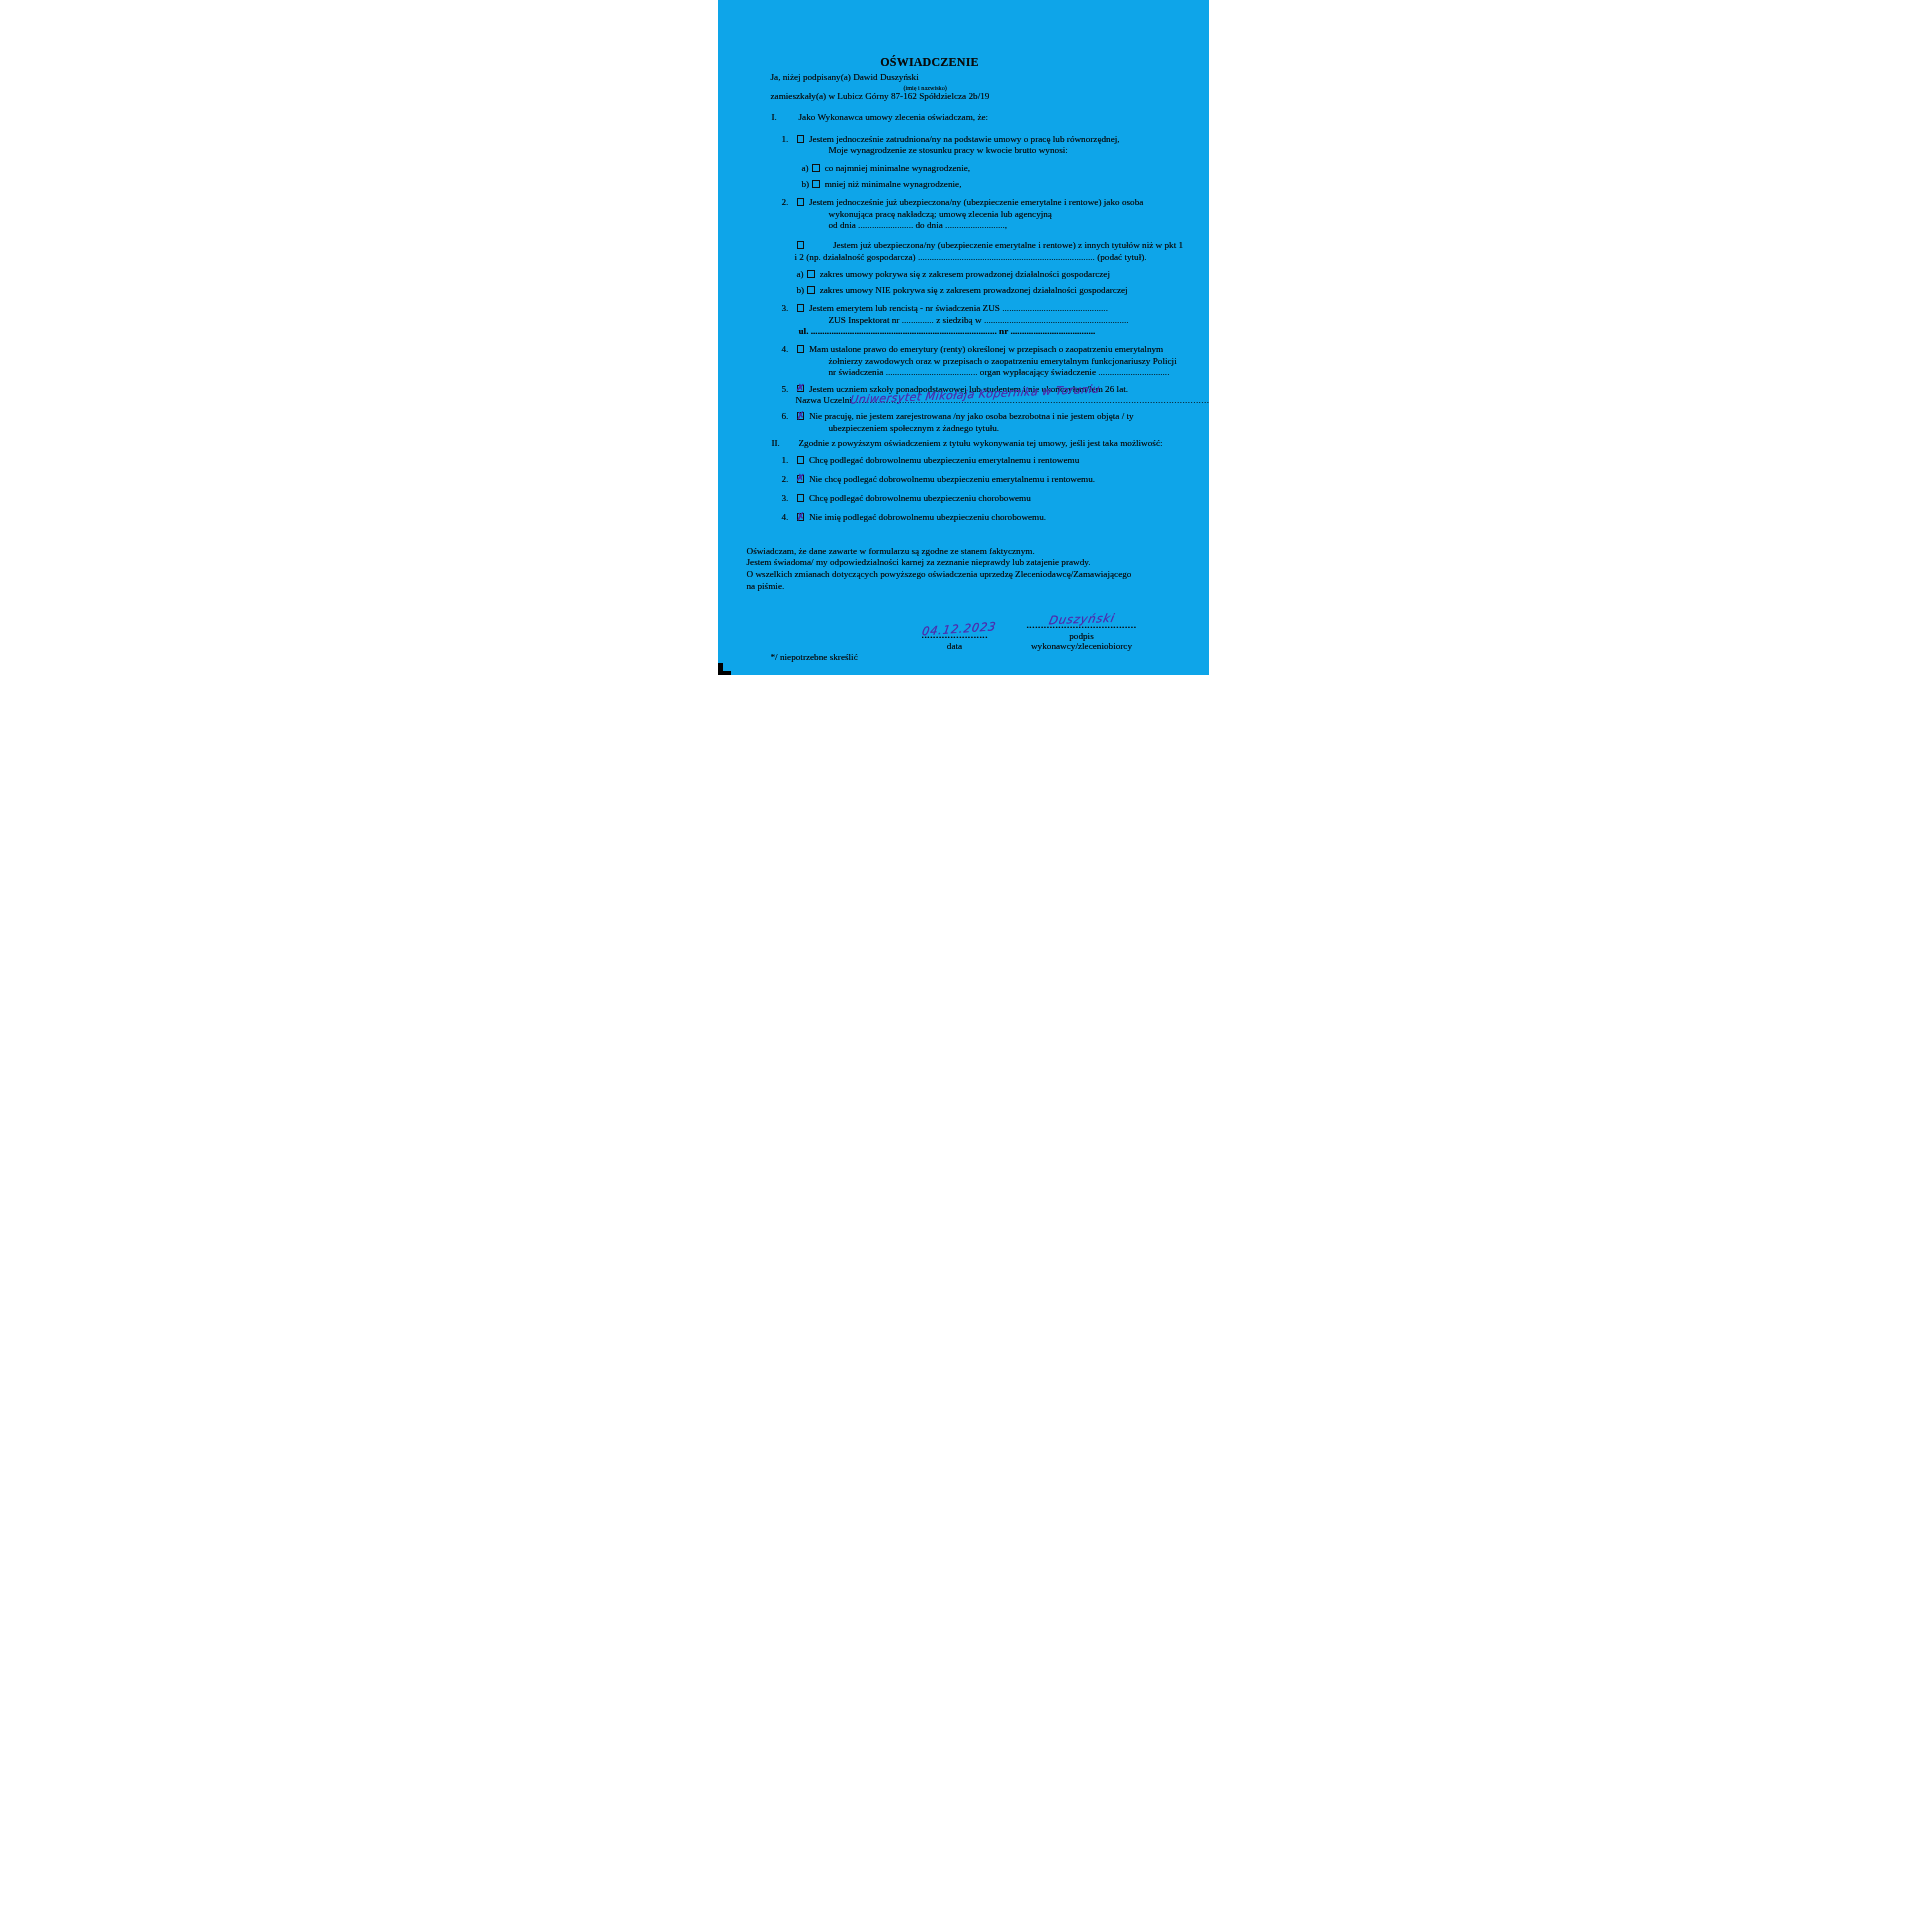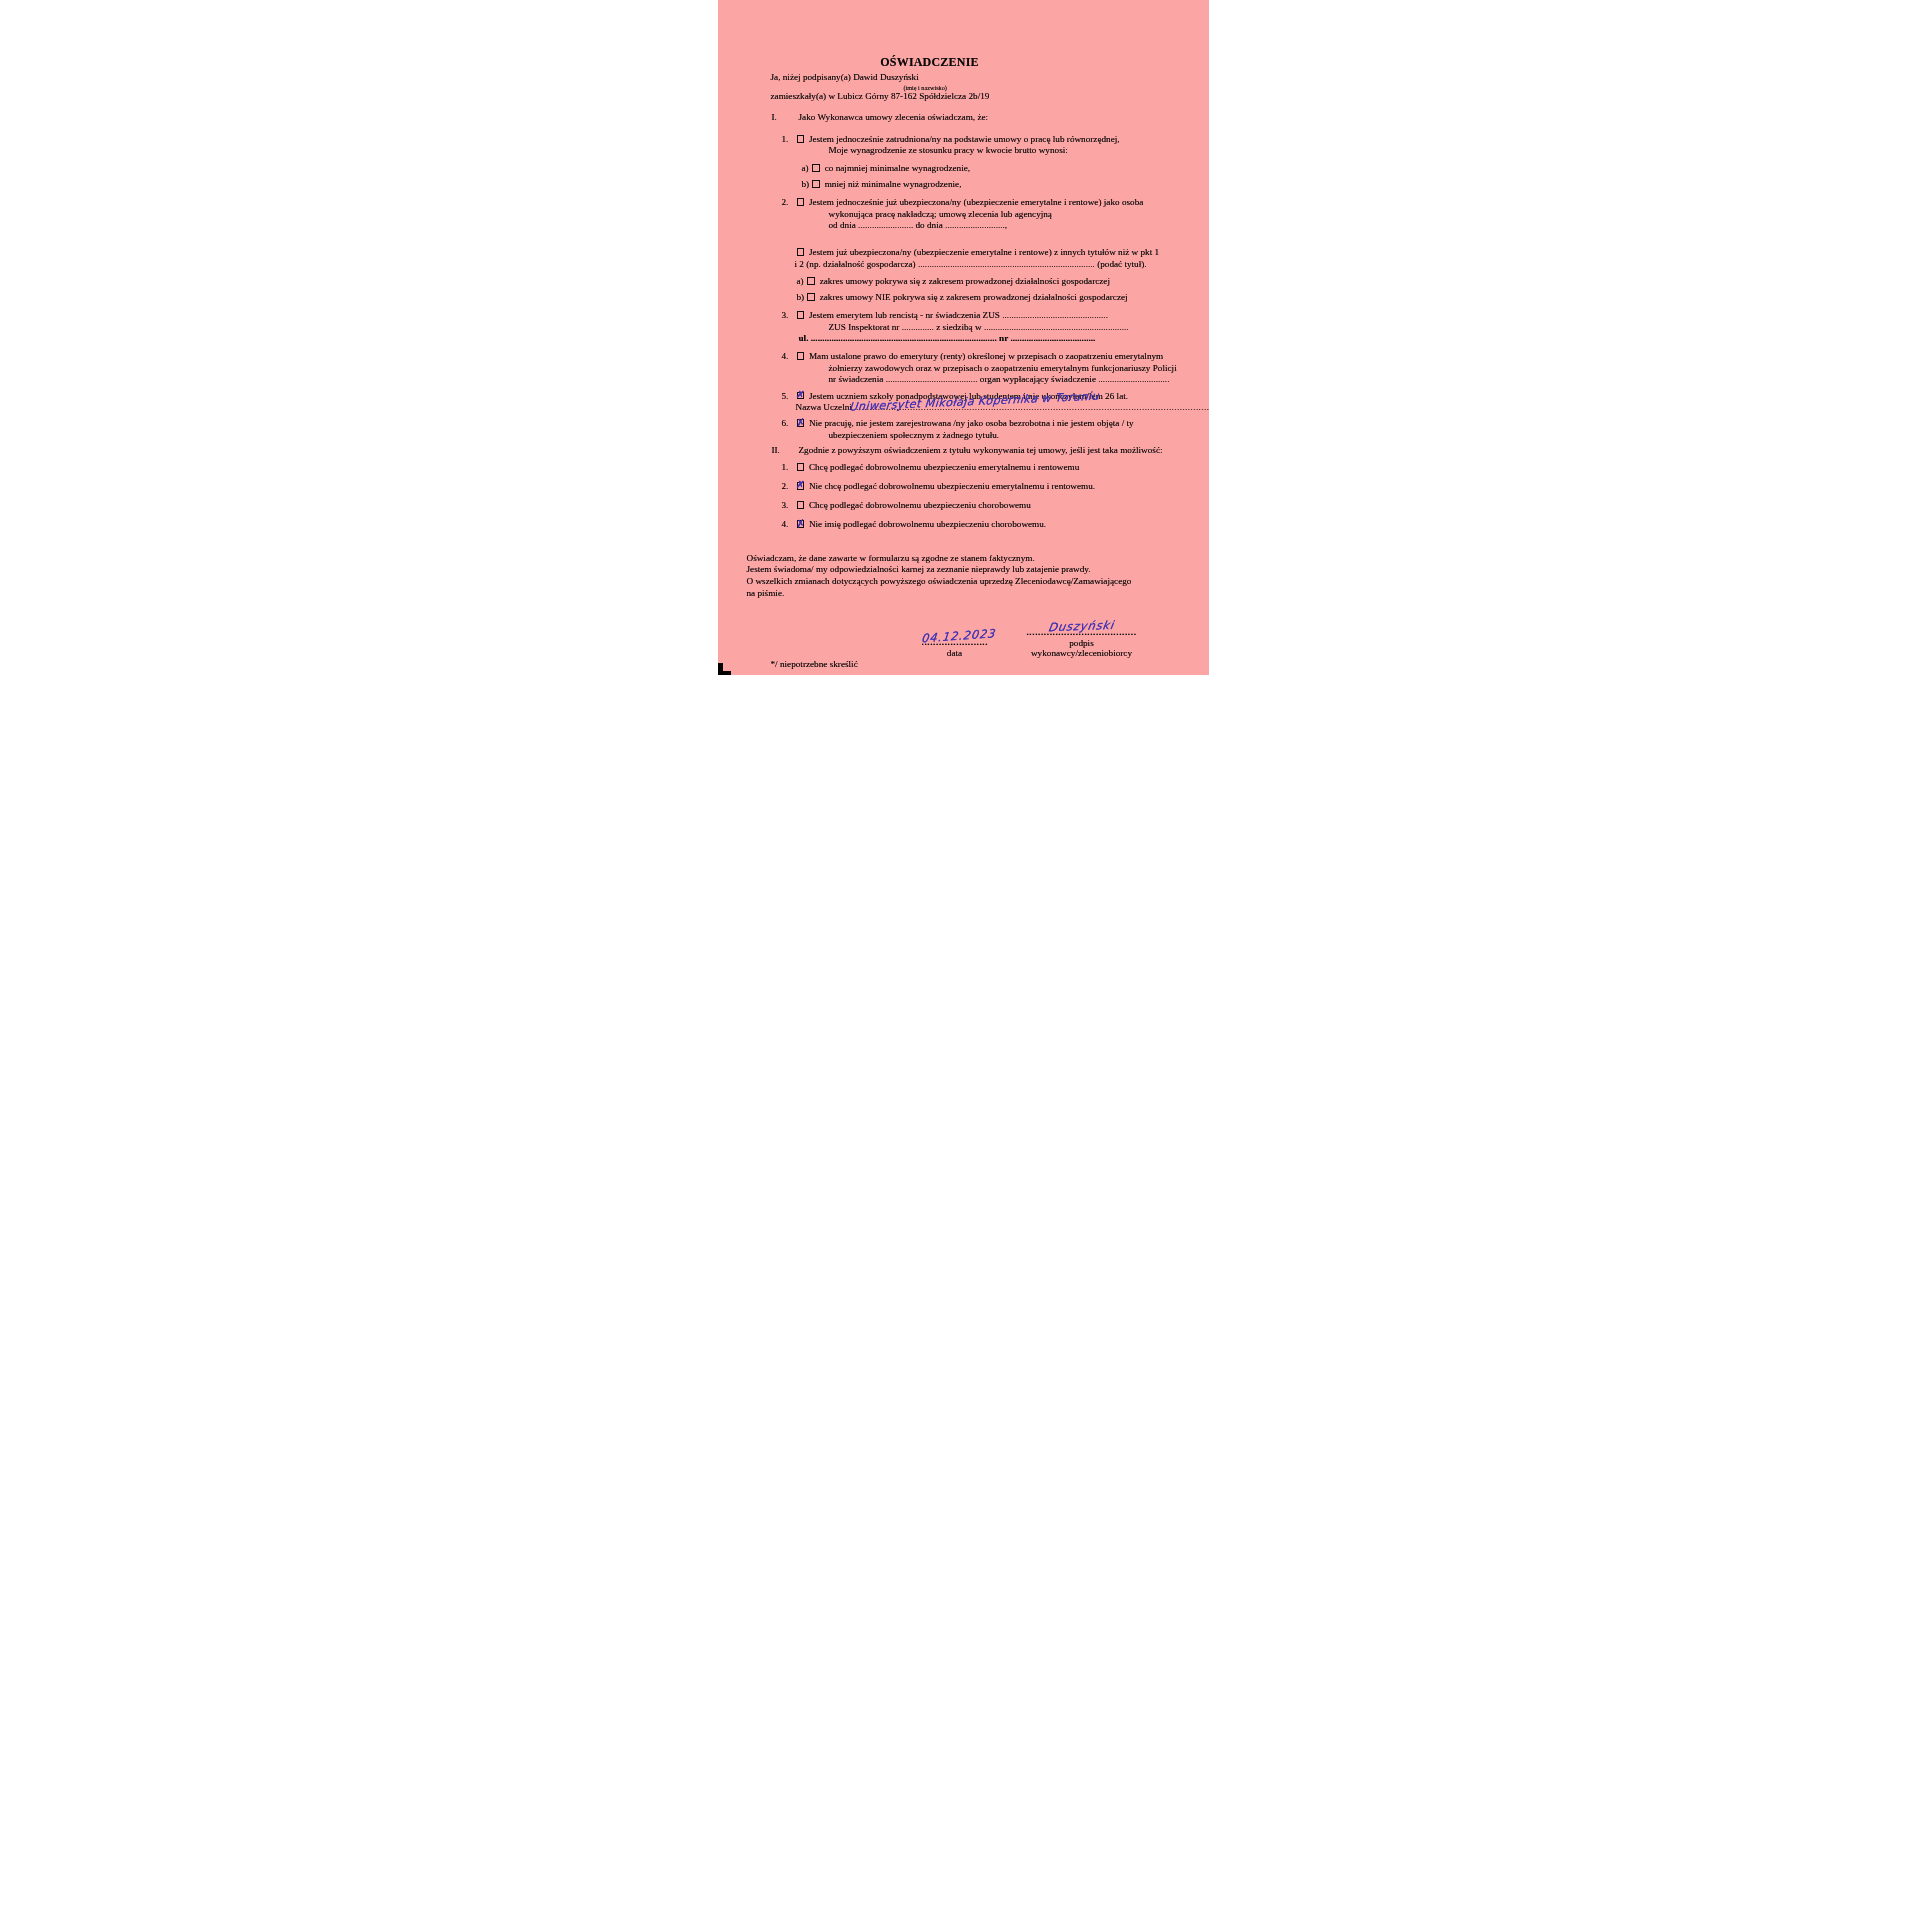--- a/index.html
+++ b/index.html
@@ -5,21 +5,21 @@
   html, body {
     margin: 0;
     padding: 0;
     background: #ffffff;
   }
   .page {
     position: relative;
     width: 491px;
     height: 675px;
     margin: 0 auto;
-    background: #fca5a5;
+    background: #0ea5e9;
     font-family: "Liberation Serif", serif;
     color: #0a0a0a;
     font-size: 9.2px;
     overflow: hidden;
     text-shadow: 0 0 0.2px rgba(0,0,0,0.55);
   }
   .title {
     padding-top: 55px;
     width: 424px;
     text-align: center;
@@ -73,21 +73,21 @@
     line-height: 1;
     font-weight: bold;
     font-family: "DejaVu Sans", sans-serif;
     color: #4331ae;
     transform: rotate(7deg);
     text-shadow: 0.2px 0.2px 0 #4331ae;
   }
   .cb.v2 .xmark { transform: rotate(-6deg); top: -3.1px; left: -1.2px; }
   .gap-sm { margin-top: 4.6px; }
   .gap-md { margin-top: 6.2px; }
-  .gap-lg { margin-top: 15px; }
+  .gap-lg { margin-top: 8px; gap: 24px; }
   .gap-xl { margin-top: 10px; }
   .uczelnia-row {
     position: relative;
     display: flex;
     margin-left: 78px;
     line-height: 11.6px;
   }
   .uczelnia-row .label { flex: none; }
   .uczelnia-row .dots {
     flex: 1;

